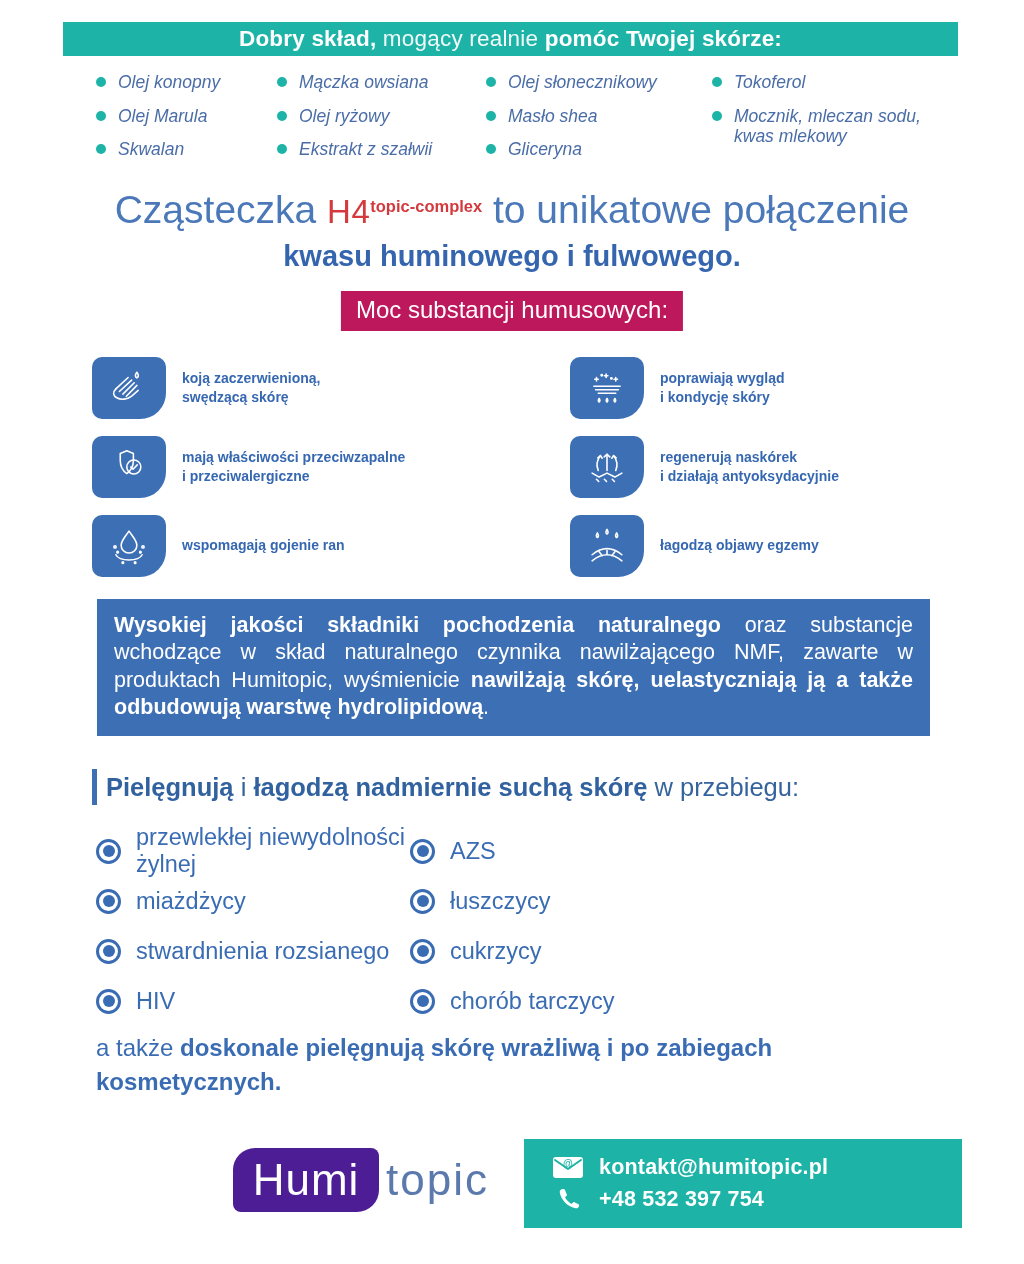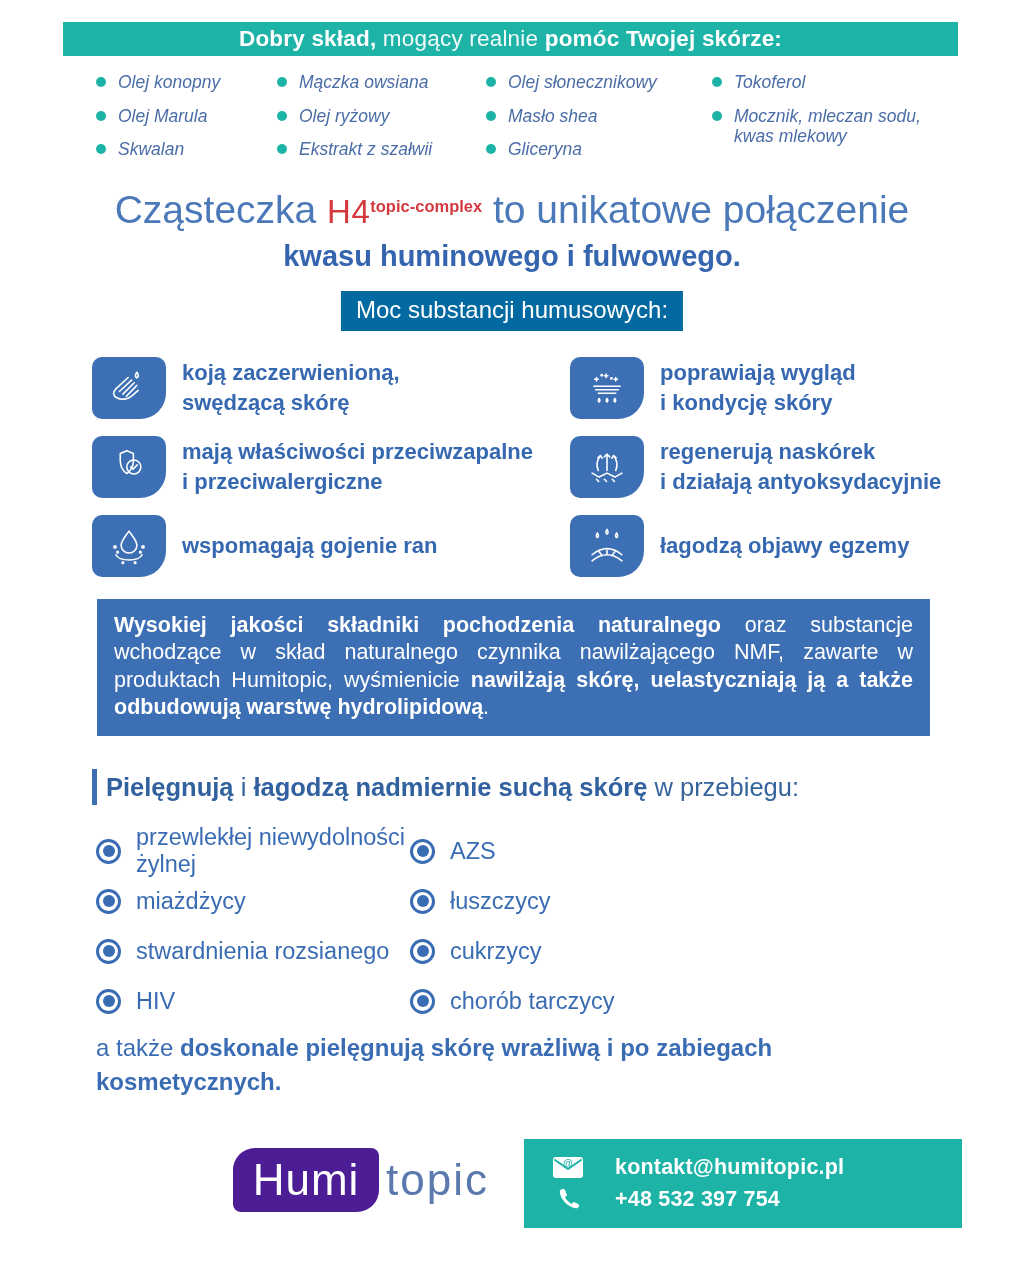--- a/index.html
+++ b/index.html
@@ -22,30 +22,30 @@
 
   
   .molecule { position:absolute; left:0; top:186px; width:100%; text-align:center; line-height:1.25; }
   .molecule .w1, .molecule .rest { color:#4a78b8; font-size:39px; }
   .molecule .h4 { color:#d4393d; font-size:33px; letter-spacing:.5px; }
   .molecule .sup { color:#d4393d; font-size:16.5px; position:relative; top:-11px; font-weight:bold; }
   .molecule .line2 { display:block; margin-top:3px; color:#3565ae; font-size:29px; font-weight:bold; }
 
   
   .humus-banner { position:absolute; top:291px; left:50%; transform:translateX(-50%);
-    background:#0369a1; color:#ffffff; font-size:24px; padding:5px 15px 7px; white-space:nowrap; }
+    background:#be185d; color:#ffffff; font-size:24px; padding:5px 15px 7px; white-space:nowrap; }
 
   
   .features { position:absolute; left:92px; top:357px; width:868px;
     display:grid; grid-template-columns:478px 1fr; row-gap:17px; }
   .feature { display:flex; align-items:center; gap:16px; min-height:62px; }
   .tile { width:74px; height:62px; flex:none; background:#3d6fb4;
     border-radius:10px 10px 26px 10px; display:flex; align-items:center; justify-content:center; }
   .tile svg { stroke:#ffffff; fill:none; stroke-width:1.8; stroke-linecap:round; stroke-linejoin:round; }
-  .f-text { color:#3668b1; font-weight:bold; font-size:22px; line-height:1.38; }
+  .f-text { color:#3668b1; font-weight:bold; font-size:14px; line-height:1.38; }
   .f-line { display:block; }
 
   
   .info-box { position:absolute; left:97px; top:599px; width:833px;
     background:#3d6fb4; color:#ffffff; padding:13px 17px 15px; font-size:21.5px;
     line-height:1.27; text-align:justify; }
   .info-box .b { font-weight:bold; }
 
   
   .care-heading { position:absolute; left:92px; top:769px; display:flex; align-items:center;
@@ -71,21 +71,21 @@
   .logo { position:absolute; left:233px; top:1148px; display:flex; align-items:center; }
   .logo-box { width:146px; height:64px; background:#4c1d95; border-radius:22px 8px 22px 8px;
     display:flex; align-items:center; justify-content:center; }
   .logo-humi { color:#ffffff; font-size:44px; font-weight:100; letter-spacing:1px; }
   .logo-topic { color:#5b79ad; font-size:44px; font-weight:100; margin-left:7px; letter-spacing:2px; }
 
   .contact-box { position:absolute; left:524px; top:1139px; width:438px; height:89px;
     background:#1db4a7; color:#ffffff; display:flex; flex-direction:column;
     justify-content:center; gap:7px; padding-left:26px; }
   .contact-row { display:flex; align-items:center; gap:13px; }
-  .contact-row .txt { font-weight:bold; font-size:21.5px; letter-spacing:.2px;margin-left:16px; }
+  .contact-row .txt { font-weight:bold; font-size:21.5px; letter-spacing:.2px; }
   .icon-slot { width:36px; display:flex; justify-content:center; flex:none; }
 </style>
 </head>
 <body>
 
 <div class="page">
 
   <div class="top-banner">
     <span class="b">Dobry skład, </span><span class="l">mogący realnie </span><span class="b">pomóc Twojej skórze:</span>
   </div>

